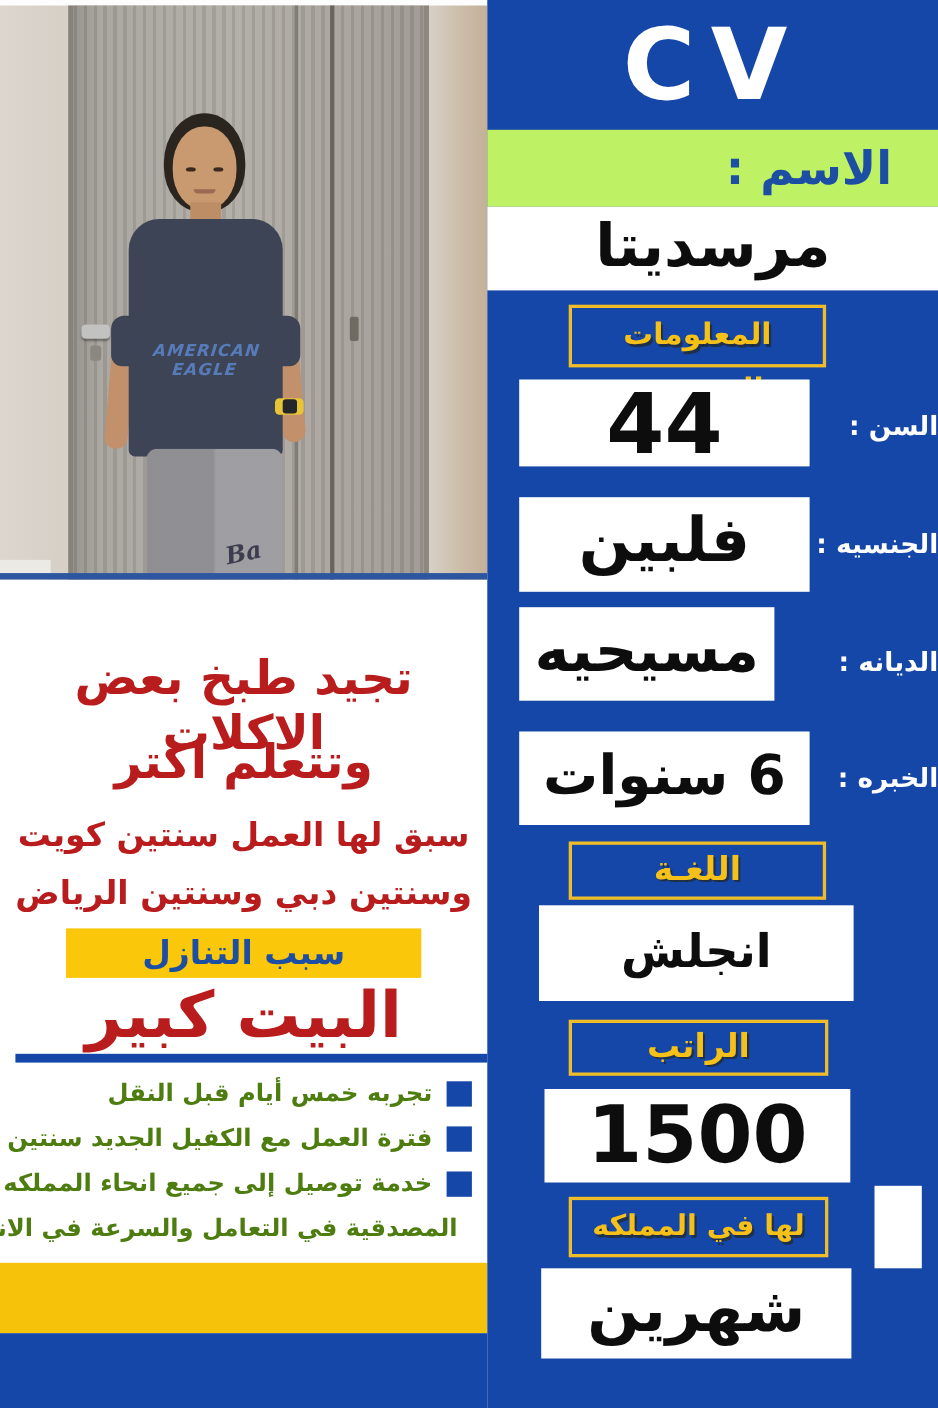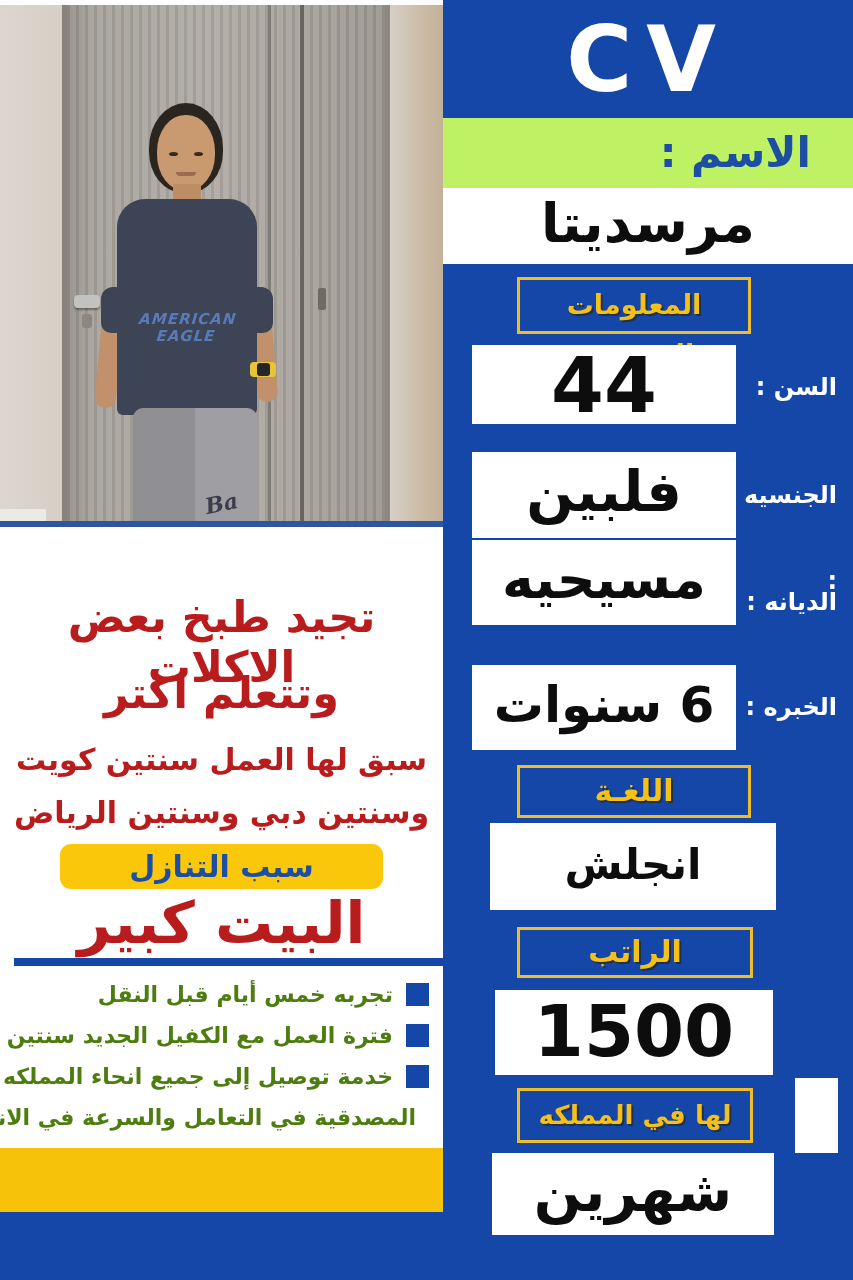--- a/index.html
+++ b/index.html
@@ -31,25 +31,25 @@
     background:#1547a8; border:3px solid #f0bd2a;
     color:#f5c018; font-weight:bold; text-align:center; direction:rtl;
     text-shadow:2px 2px 0 rgba(40,30,0,0.55);
   }
   .pi-header{ left:74px; top:277px; width:234px; height:57px; font-size:27px; line-height:50px; }
   .info-value{
     background:#fff; color:#0d0d0d; font-weight:bold; text-align:center; direction:rtl;
   }
   .v-age   { left:29px; top:345px; width:264px; height:79px; font-size:76px; line-height:82px; }
   .v-nat   { left:29px; top:452px; width:264px; height:86px; font-size:56px; line-height:80px; }
-  .v-rel   { left:29px; top:540px; width:264px; height:85px; font-size:54px; line-height:80px; }
+  .v-rel   { left:29px; top:552px; width:232px; height:85px; font-size:54px; line-height:80px; }
   .v-exp   { left:29px; top:665px; width:264px; height:85px; font-size:50px; line-height:80px; }
   .info-label{
     left:293px; width:117px; color:#fff; font-weight:bold; font-size:24px;
-    text-align:right; direction:rtl; padding-right:16px;
+    text-align:right; direction:rtl; 
   }
   .l-age{ top:345px; height:85px; line-height:85px; }
   .l-nat{ top:452px; height:86px; line-height:86px; }
   .l-rel{ top:560px; height:85px; line-height:85px; }
   .l-exp{ top:665px; height:85px; line-height:85px; }
   .lang-header  { left:74px; top:765px;  width:234px; height:53px; font-size:30px; line-height:46px; }
   .lang-box     { left:47px; top:823px;  width:286px; height:87px; background:#fff; color:#0d0d0d;
                   font-size:42px; font-weight:bold; text-align:center; line-height:84px; direction:rtl; }
   .salary-header{ left:74px; top:927px;  width:236px; height:51px; font-size:30px; line-height:44px; }
   .salary-box   { left:52px; top:990px;  width:278px; height:85px; background:#fff; color:#0d0d0d;
@@ -101,21 +101,21 @@
   .watch-face{ position:absolute; left:7px; top:1px; width:13px; height:13px; background:#23262b; border-radius:3px; }
   .pants{ left:133px; top:408px; width:124px; height:119px; background:#9c9b9e;
           border-radius:10px 10px 0 0;
           background-image:linear-gradient(90deg, rgba(120,120,124,0.35) 49%, rgba(160,160,164,0.6) 51%); }
   .pants-script{ position:absolute; left:72px; top:82px; color:#3c3c4e; font-style:italic; font-weight:bold;
                  font-size:22px; transform:rotate(-12deg); font-family:"DejaVu Serif", serif; }
 
   
   .yellow-banner{ background:#fac70b; color:#1c4fa3; font-weight:bold; text-align:center; direction:rtl; }
   .skills-banner{ left:60px; top:535px; width:323px; height:48px; font-size:30px; line-height:48px; }
-  .reason-banner{ left:60px; top:844px; width:323px; height:45px; font-size:30px; line-height:45px;border-radius:11px; }
+  .reason-banner{ left:60px; top:844px; width:323px; height:45px; font-size:30px; line-height:45px; }
   .big-line{ left:0; width:443px; color:#b91c1c; font-weight:bold; text-align:center; direction:rtl; }
   .skill1{ top:592px; font-size:43px; }
   .skill2{ top:668px; font-size:43px; }
   .hist1 { top:742px; font-size:30px; }
   .hist2 { top:795px; font-size:30px; }
   .reason-value{ top:889px; font-size:58px; }
   .divider{ left:14px; top:958px; width:429px; height:8px; background:#1547a8; }
   .bullets{ left:0; top:974px; width:443px; }
   .bullet-row{ display:flex; justify-content:flex-end; align-items:center;
                height:41px; padding-right:14px; }

